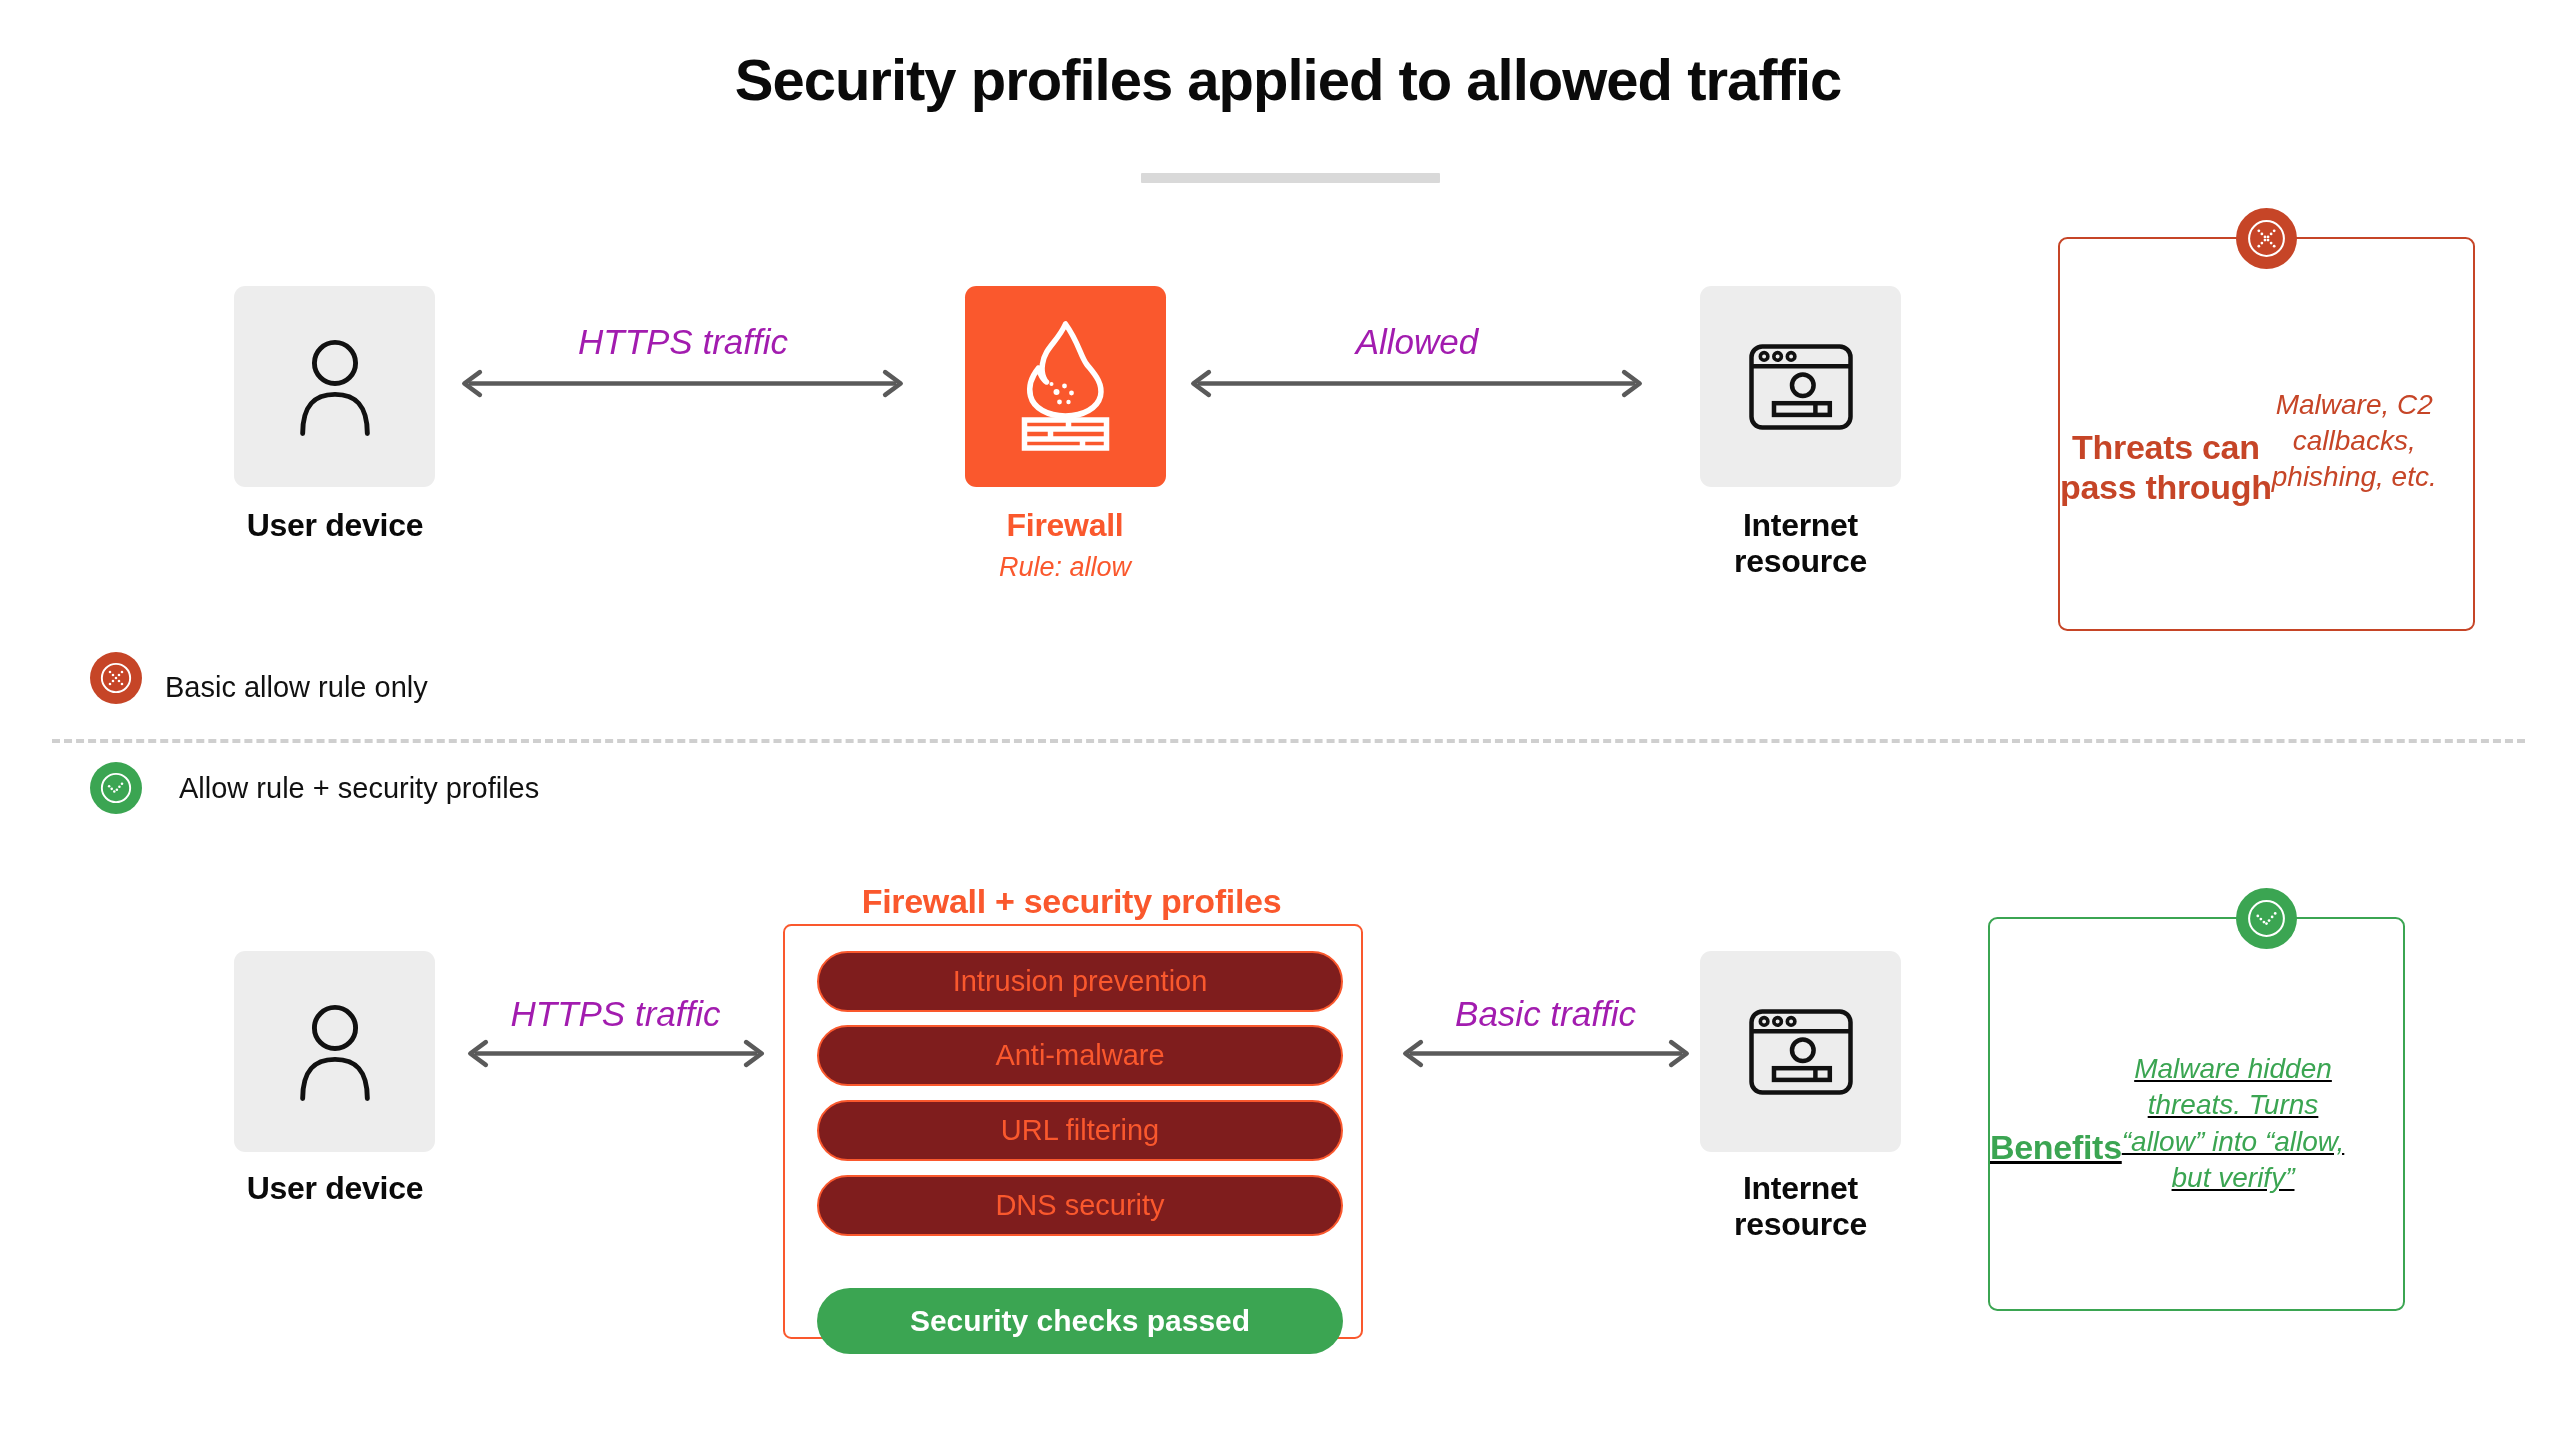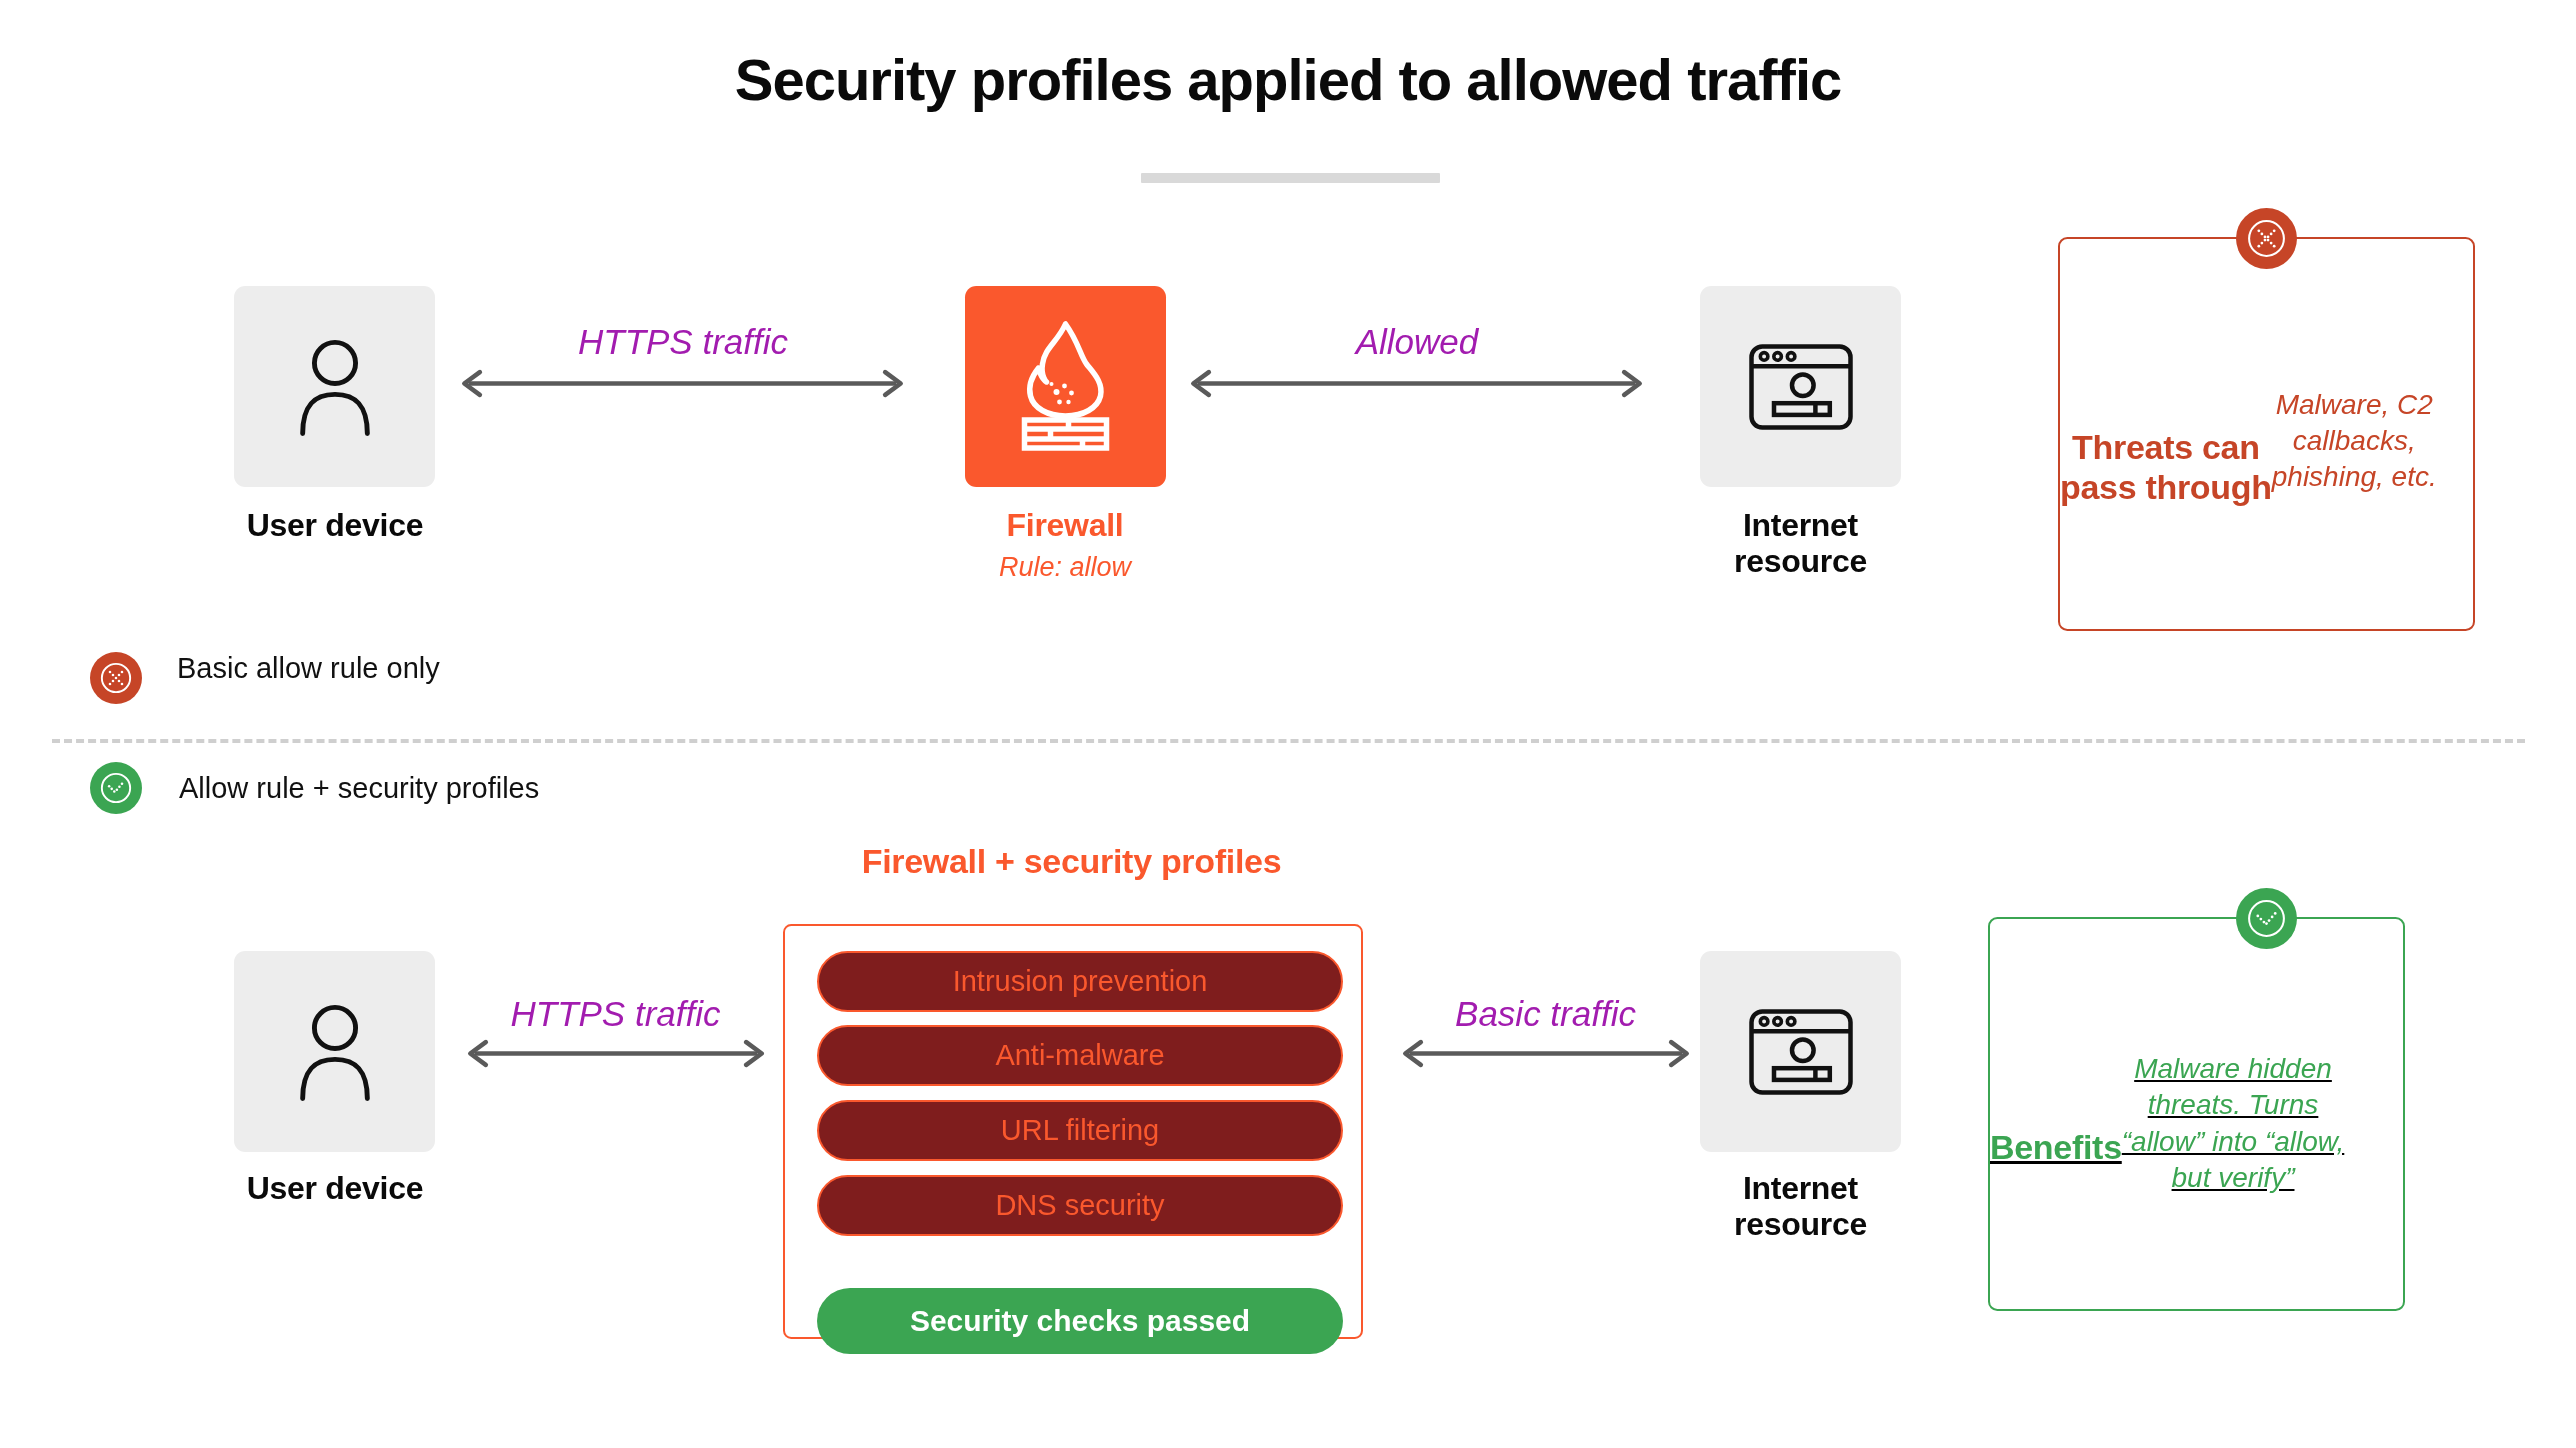--- a/index.html
+++ b/index.html
@@ -87,21 +87,21 @@
     white-space: nowrap;
   }
   #divider-dashed {
     left: 52px; top: 739px;
     width: 2473px; height: 0;
     border-top: 4.6px dashed #cfcfcf;
   }
 
   
   #sp-heading {
-    left: 757px; top: 842px; width: 629px;
+    left: 757px; top: 882px; width: 629px;
     text-align: center;
     font-size: 34px;
     font-weight: 700;
     color: #fa582d;
     letter-spacing: -0.3px;
   }
   #sp-box {
     left: 783px; top: 924px;
     width: 580px; height: 415px;
     border: 2.6px solid #fa582d;
@@ -268,21 +268,21 @@
       <circle cx="57" cy="27" r="2.7"></circle>
         <circle cx="51" cy="33" r="2.7"></circle>
         <circle cx="45" cy="39" r="2.7"></circle>
       <circle cx="39" cy="45" r="2.7"></circle>
         <circle cx="33" cy="51" r="2.7"></circle>
         <circle cx="27" cy="57" r="2.7"></circle>
     </g>
   </svg>
 </div>
 
-<div class="abs" style="left:90px; top:652px; display:flex; align-items:flex-start; gap:35px;">
+<div class="abs" style="left:90px; top:652px; display:flex; align-items:flex-end; gap:23px;">
   <div class="legend-badge" style="background:#C64527;">
     <svg width="36" height="36" viewBox="0 0 84 84">
       <circle cx="42" cy="42" r="33" fill="none" stroke="#ffffff" stroke-width="4.5"></circle>
       <g fill="#ffffff">
         <circle cx="28" cy="28" r="3"></circle>
           <circle cx="35" cy="35" r="3"></circle>
           <circle cx="42" cy="42" r="3"></circle>
         <circle cx="49" cy="49" r="3"></circle>
           <circle cx="56" cy="56" r="3"></circle>
         <circle cx="56" cy="28" r="3"></circle>

